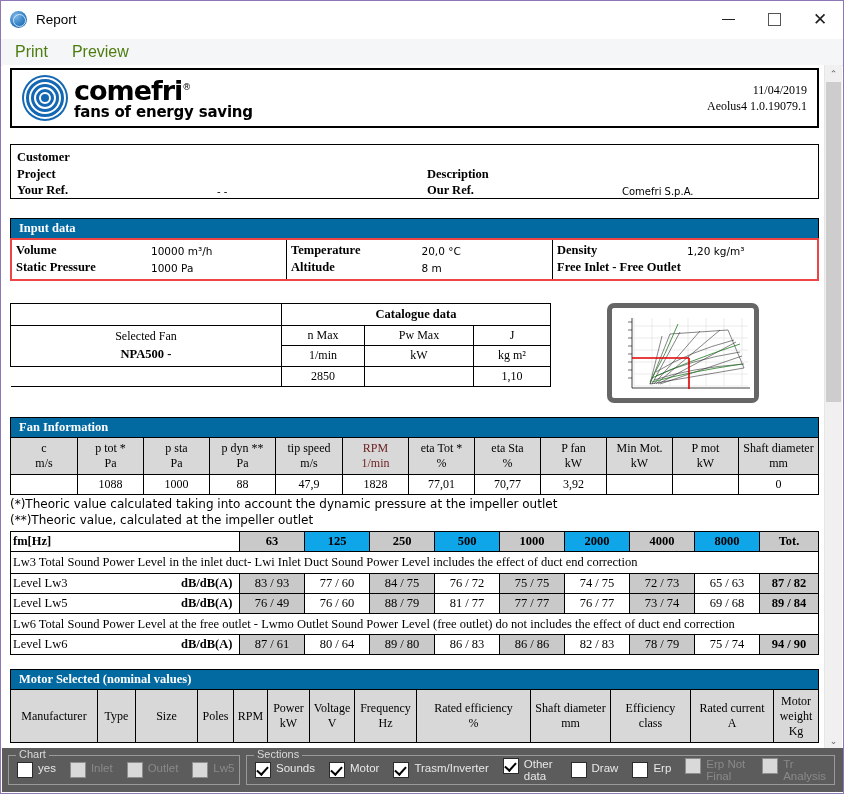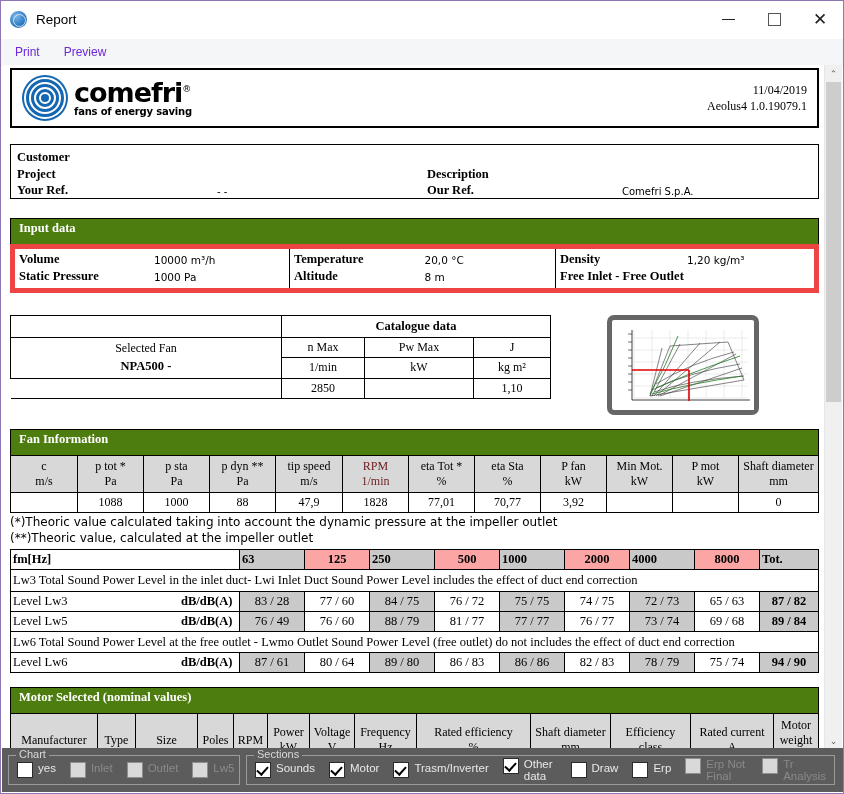--- a/index.html
+++ b/index.html
@@ -37,21 +37,21 @@
   }
   .winbtn.close{font-size:17px;}
   .glyph-min{display:block;width:13px;height:1px;background:#222;}
   .glyph-max{display:block;width:11px;height:11px;border:1px solid #555;}
   
   .menubar{
     height:26px;background:#f5f6f7;display:flex;align-items:center;
     border-bottom:1px solid #e3e3e3;
   }
   .menu-item{
-    font-family:"Liberation Sans", sans-serif;font-size:12px;color:#6d28d9;
+    font-family:"Liberation Sans", sans-serif;font-size:16px;color:#4d7c0f;
     padding:3px 10px;margin-left:4px;
   }
   
   .reportwrap{
     position:absolute;left:1px;top:64px;width:825px;height:684px;
     background:#ffffff;overflow:hidden;
   }
   .report{
     position:relative;width:825px;padding:0 8px 0 8px;box-sizing:border-box;
     font-size:12.5px;color:#000;
@@ -73,40 +73,40 @@
   .lm2{left:12px;top:12px;width:18px;height:18px;}
   .lm3{left:17px;top:17px;width:8px;height:8px;}
   .lm4{left:2px;top:2px;width:38px;height:38px;border-style:solid;}
   .logo-txt{line-height:1;}
   .logo-name{
     font-family:"DejaVu Sans", sans-serif;font-weight:bold;font-size:27px;color:#000;
     letter-spacing:-1px;position:relative;display:inline-block;
   }
   .logo-reg{font-size:9px;vertical-align:super;font-weight:normal;}
   .logo-sub{
-    font-family:"DejaVu Sans", sans-serif;font-weight:bold;font-size:10px;color:#000;
+    font-family:"DejaVu Sans", sans-serif;font-weight:bold;font-size:15px;color:#000;
     margin-top:1px;letter-spacing:-.2px;
   }
   .hdr-right{margin-left:auto;text-align:right;font-size:12px;line-height:1.35;}
   
   .custblock{
     margin-top:16px;border:1px solid #000;padding:4px 6px 5px 6px;box-sizing:border-box;
     height:55px;
   }
   .custrow{display:flex;font-size:12.5px;line-height:1.33;}
   .c-lbl{font-weight:bold;width:200px;}
   .c-val{width:210px;}
   .c-lbl2{font-weight:bold;width:195px;}
   .c-val2{}
   
   .band{
-    background:#4d7c0f;color:#ffffff;font-weight:bold;font-size:12.5px;
-    padding:2px 0 8px 8px;border:1px solid #000;border-bottom:none;box-sizing:border-box;
-  }
-  .inputbox{border:5px solid #ef4444;display:flex;box-sizing:border-box;}
+    background:#0369a1;color:#ffffff;font-weight:bold;font-size:12.5px;
+    padding:2px 0 2px 8px;border:1px solid #000;border-bottom:none;box-sizing:border-box;
+  }
+  .inputbox{border:2px solid #ef4444;display:flex;box-sizing:border-box;}
   .ib-col{border-right:1px solid #000;box-sizing:border-box;padding:2px 0 3px 4px;}
   .ib-col:last-child{border-right:none;}
   .ib-line{display:flex;font-size:12.5px;line-height:1.35;}
   .ib-k{font-weight:bold;width:calc(50%);}
   .ib-v{font-family:"DejaVu Sans", sans-serif;font-size:10.5px;padding-top:2px;}
   
   .cat-wrap{margin-top:22px;display:flex;align-items:flex-start;}
   table.cat{border-collapse:collapse;table-layout:fixed;}
   table.cat td{border:1px solid #000;text-align:center;font-size:12px;padding:2px 0;}
   td.sel{width:270px;border-left:none;border-top:none;}
@@ -120,22 +120,22 @@
   
   table.grid{border-collapse:collapse;table-layout:fixed;width:809px;}
   table.grid td,table.grid th{border:1px solid #000;font-size:12px;font-weight:normal;}
   .hcell{background:#d8d8d8;text-align:center;line-height:1.25;padding:3px 1px;}
   .vcell{text-align:center;padding:2px 1px;}
   .note{font-family:"DejaVu Sans", sans-serif;font-size:12px;line-height:1.35;color:#000;}
   .rpmred{color:#6b1d1d;}
   
   table.snd{border-collapse:collapse;table-layout:fixed;width:809px;}
   table.snd td{border:1px solid #000;font-size:12.5px;padding:2px 2px;}
-  td.freq{background:#c9c9c9;font-weight:bold;margin-left:28px;}
-  td.freqw{background:#fca5a5;text-align:center;font-weight:bold;}
+  td.freq{background:#c9c9c9;text-align:center;font-weight:bold;margin-left:28px;}
+  td.freqw{background:#0ea5e9;text-align:center;font-weight:bold;}
   td.lbl{padding-left:3px;}
   td.desc{font-size:12.5px;line-height:1.32;padding:2px 3px;margin-left:40px;}
   td.vg{background:#c9c9c9;text-align:center;}
   td.vw{background:#ffffff;text-align:center;}
   td.totg{background:#c9c9c9;text-align:center;font-weight:bold;}
   .labelcell{display:flex;}
   .labelcell span:first-child{width:168px;}
   .labelcell span:last-child{font-weight:bold;}
   
   .vscroll{
@@ -484,21 +484,21 @@
         <tr>
           <td class="desc" colspan="10">Lw3 Total Sound Power Level in the inlet duct- Lwi Inlet Duct Sound Power Level includes the effect of duct end correction</td>
         </tr>
         <tr>
           <td class="lbl">
             <div class="labelcell">
                   <span>Level Lw3</span>
                   <span>dB/dB(A)</span>
                 </div>
           </td>
-          <td class="vg">83 / 28</td>
+          <td class="vg">83 / 93</td>
           <td class="vw">77 / 60</td>
           <td class="vg">84 / 75</td>
           <td class="vw">76 / 72</td>
           <td class="vg">75 / 75</td>
           <td class="vw">74 / 75</td>
           <td class="vg">72 / 73</td>
           <td class="vw">65 / 63</td>
           <td class="totg">87 / 82</td>
         </tr>
 

